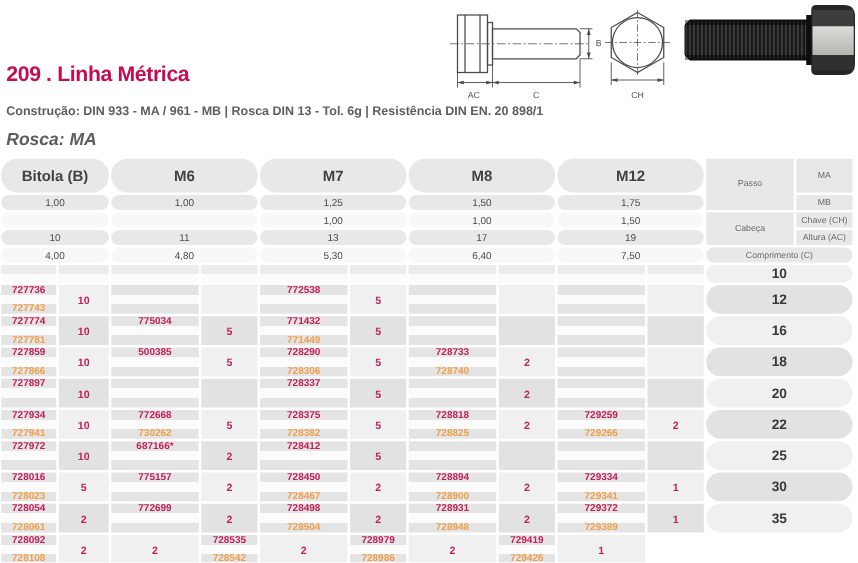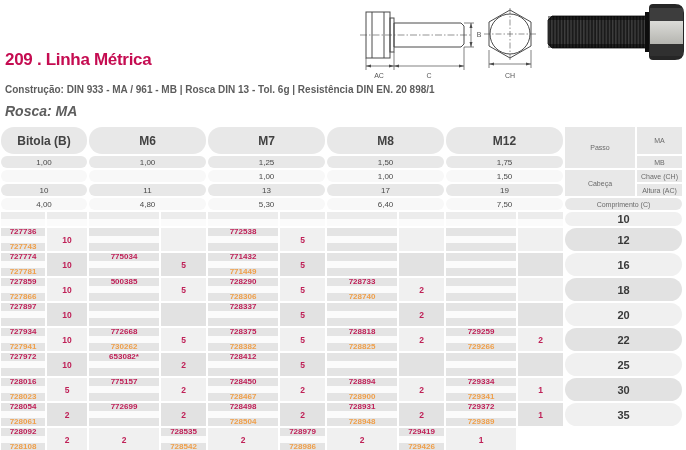--- a/index.html
+++ b/index.html
@@ -292,21 +292,21 @@
         <span class="p2">729266</span>
       </div>
       <div class="c qty light">2</div>
       <div class="c len sp2 dark">22</div>
       <div class="c part">
         <span class="p1">727972</span>
         <span class="p2"></span>
       </div>
       <div class="c qty dark">10</div>
       <div class="c part">
-        <span class="p1">653082*</span>
+        <span class="p1">687166*</span>
         <span class="p2"></span>
       </div>
       <div class="c qty dark">2</div>
       <div class="c part">
         <span class="p1">728412</span>
         <span class="p2"></span>
       </div>
       <div class="c qty dark">5</div>
       <div class="c part">
         <span class="p1"></span>

